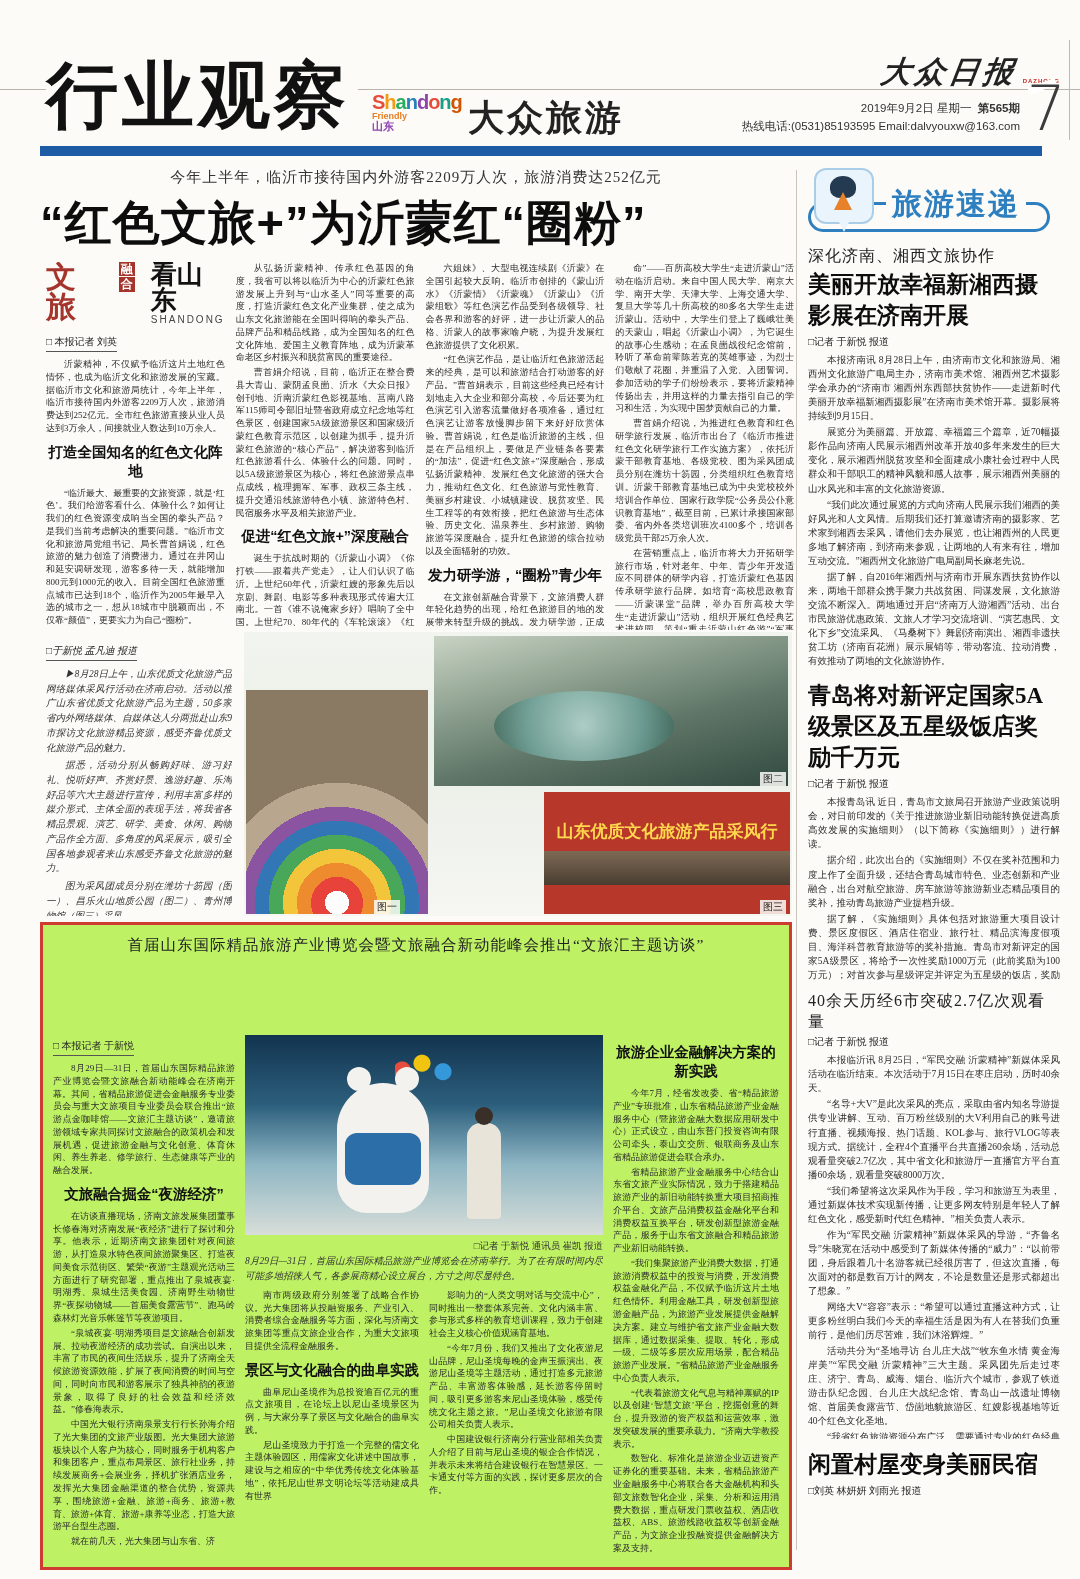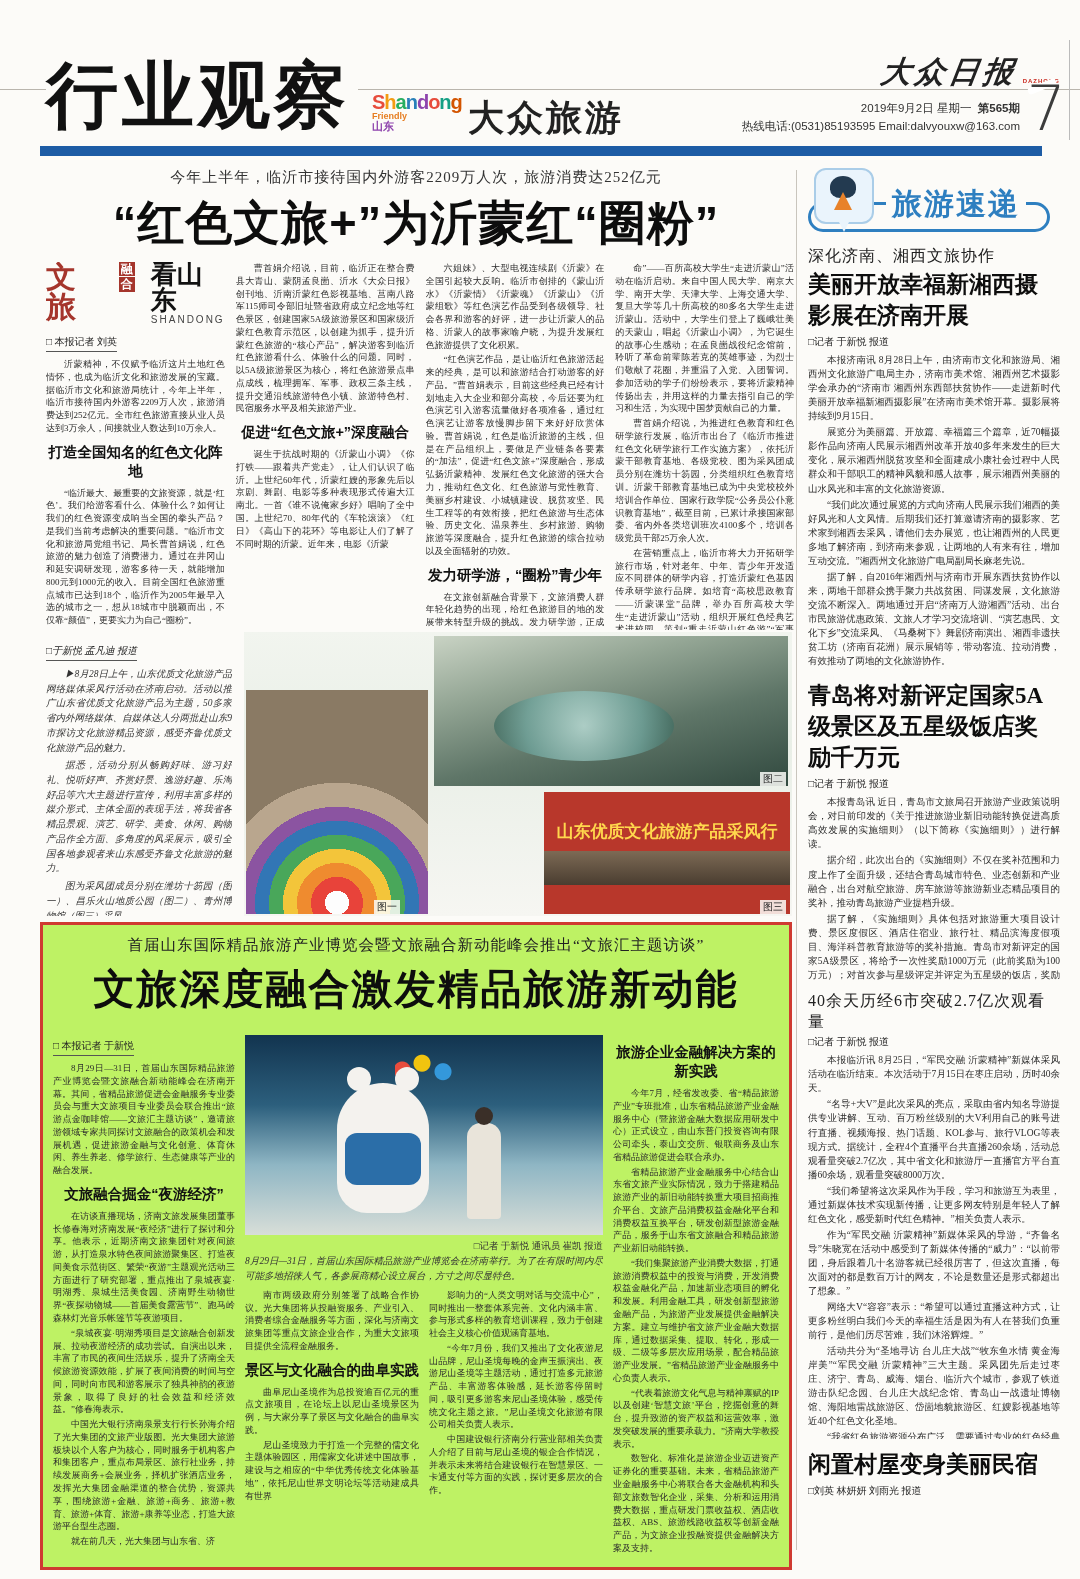--- a/index.html
+++ b/index.html
@@ -21,21 +21,21 @@
   #paper-badge .tag{font-size:6px;color:#c8281e;font-family:"Liberation Sans",sans-serif;font-weight:bold;letter-spacing:1px;}
   #dateline{position:absolute;left:640px;top:100px;width:380px;text-align:right;font-size:11.5px;color:#333;line-height:1.55;font-family:"Liberation Sans",sans-serif;}
   #dateline b{font-weight:bold;}
   #page-number{position:absolute;right:14px;top:72px;font-size:62px;font-weight:300;color:#3c3c3c;font-family:"DejaVu Sans",sans-serif;}
   #page-edge-rule{position:absolute;right:10px;top:40px;width:1px;height:100px;background:#bbb;}
   #blue-bar{position:absolute;left:40px;top:146px;width:1002px;height:10px;background:#1d5ca5;}
   
   #mid-rule{position:absolute;left:796px;top:170px;width:1px;height:1380px;background:#c9c5bd;}
   
   #strapline{position:absolute;left:40px;top:168px;width:752px;text-align:center;font-size:15px;color:#333;letter-spacing:1px;}
-  #main-headline{position:absolute;left:40px;top:192px;width:752px;text-align:center;font-size:47px;font-weight:bold;font-family:"Liberation Sans",sans-serif;letter-spacing:1px;color:#0d0d0d;}
+  #main-headline{position:absolute;left:40px;top:192px;width:752px;text-align:left;font-size:47px;font-weight:bold;font-family:"Liberation Sans",sans-serif;letter-spacing:1px;color:#0d0d0d;}
   #main-cols{position:absolute;left:46px;top:262px;width:748px;height:368px;display:flex;gap:11px;overflow:hidden;}
   .ncol{flex:1 1 0;overflow:hidden;}
   .bodytext p{margin:0 0 2px 0;font-size:9px;line-height:1.42;text-align:justify;text-indent:2em;color:#2b2b2b;}
   .subhead{font-size:14.5px;font-weight:bold;font-family:"Liberation Sans",sans-serif;text-align:center;margin:8px 0 6px 0;color:#111;}
   .byline{font-size:10px;color:#222;border-bottom:1px solid #555;display:inline-block;padding-bottom:2px;margin:4px 0 6px 0;}
   
   #wl-logo{display:flex;align-items:flex-start;gap:16px;margin-bottom:6px;}
   #wl-logo .big{font-size:30px;font-weight:bold;color:#a5352c;line-height:1;}
   #wl-logo .stack{display:flex;flex-direction:column;font-size:12px;font-weight:bold;color:#fff;}
   #wl-logo .stack span{background:#a5352c;padding:0 2px;margin-bottom:1px;line-height:1.2;}
@@ -134,20 +134,21 @@
           <div class="en">SHANDONG</div>
         </span>
       </div>
       <div><span class="byline">□ 本报记者 刘英</span></div>
       <p>沂蒙精神，不仅赋予临沂这片土地红色情怀，也成为临沂文化和旅游发展的宝藏。据临沂市文化和旅游局统计，今年上半年，临沂市接待国内外游客2209万人次，旅游消费达到252亿元。全市红色旅游直接从业人员达到3万余人，间接就业人数达到10万余人。</p>
       <div class="subhead">打造全国知名的红色文化阵地</div>
       <p>“临沂最大、最重要的文旅资源，就是‘红色’。我们给游客看什么、体验什么？如何让我们的红色资源变成响当全国的拳头产品？是我们当前考虑解决的重要问题。”临沂市文化和旅游局党组书记、局长曹首娟说，红色旅游的魅力创造了消费潜力。通过在井冈山和延安调研发现，游客多待一天，就能增加800元到1000元的收入。目前全国红色旅游重点城市已达到18个，临沂作为2005年最早入选的城市之一，想从18城市中脱颖而出，不仅靠“颜值”，更要实力为自己“圈粉”。</p>
       <p>以沂蒙精神为核心的红色文化不仅是临沂，也是山东省独特的政治、文化、旅游资源。曹首娟曾在全省文旅系统会议上提出，</p>
     </div>
     <div class="ncol bodytext">
+      <p>从弘扬沂蒙精神、传承红色基因的角度，我省可以将以临沂为中心的沂蒙红色旅游发展上升到与“山水圣人”同等重要的高度，打造沂蒙红色文化产业集群，使之成为山东文化旅游能在全国叫得响的拳头产品、品牌产品和精品线路，成为全国知名的红色文化阵地、爱国主义教育阵地，成为沂蒙革命老区乡村振兴和脱贫富民的重要途径。</p>
       <p>曹首娟介绍说，目前，临沂正在整合费县大青山、蒙阴孟良崮、沂水《大众日报》创刊地、沂南沂蒙红色影视基地、莒南八路军115师司令部旧址暨省政府成立纪念地等红色景区，创建国家5A级旅游景区和国家级沂蒙红色教育示范区，以创建为抓手，提升沂蒙红色旅游的“核心产品”，解决游客到临沂红色旅游看什么、体验什么的问题。同时，以5A级旅游景区为核心，将红色旅游景点串点成线，梳理拥军、军事、政权三条主线，提升交通沿线旅游特色小镇、旅游特色村、民宿服务水平及相关旅游产业。</p>
       <div class="subhead">促进“红色文旅+”深度融合</div>
       <p>诞生于抗战时期的《沂蒙山小调》《你打铁——跟着共产党走》，让人们认识了临沂。上世纪60年代，沂蒙红嫂的形象先后以京剧、舞剧、电影等多种表现形式传遍大江南北。一首《谁不说俺家乡好》唱响了全中国。上世纪70、80年代的《车轮滚滚》《红日》《高山下的花环》等电影让人们了解了不同时期的沂蒙。近年来，电影《沂蒙</p>
     </div>
     <div class="ncol bodytext">
       <p>六姐妹》、大型电视连续剧《沂蒙》在全国引起较大反响。临沂市创排的《蒙山沂水》《沂蒙情》《沂蒙魂》《沂蒙山》《沂蒙组歌》等红色演艺作品受到各级领导、社会各界和游客的好评，进一步让沂蒙人的品格、沂蒙人的故事家喻户晓，为提升发展红色旅游提供了文化积累。</p>
       <p>“红色演艺作品，是让临沂红色旅游活起来的经典，是可以和旅游结合打动游客的好产品。”曹首娟表示，目前这些经典已经有计划地走入大企业和部分高校，今后还要为红色演艺引入游客流量做好各项准备，通过红色演艺让游客放慢脚步留下来好好欣赏体验。曹首娟说，红色是临沂旅游的主线，但是在产品组织上，要做足产业链条各要素的“加法”，促进“红色文旅+”深度融合，形成弘扬沂蒙精神、发展红色文化旅游的强大合力，推动红色文化、红色旅游与党性教育、美丽乡村建设、小城镇建设、脱贫攻坚、民生工程等的有效衔接，把红色旅游与生态体验、历史文化、温泉养生、乡村旅游、购物旅游等深度融合，提升红色旅游的综合拉动以及全面辐射的功效。</p>
       <div class="subhead">发力研学游，“圈粉”青少年</div>
       <p>在文旅创新融合背景下，文旅消费人群年轻化趋势的出现，给红色旅游目的地的发展带来转型升级的挑战。发力研学游，正成为临沂直面这一挑战的新举措。</p>
 
@@ -174,21 +175,20 @@
       <div class="banner-text">山东优质文化旅游产品采风行</div>
       <div class="crowd"></div>
     </div>
     <span class="figlabel" style="left:130px;top:268px;">图一</span>
     <span class="figlabel" style="left:516px;top:140px;">图二</span>
     <span class="figlabel" style="left:516px;top:268px;">图三</span>
   </div>
 
   <div id="redbox">
     <div id="rb-kicker">首届山东国际精品旅游产业博览会暨文旅融合新动能峰会推出“文旅汇主题访谈”</div>
-    <div id="rb-headline">文旅深度融合激发精品旅游新动能</div>
     <div id="rb-body">
       <div id="rb-col1" class="bodytext">
         <div><span class="byline">□ 本报记者 于新悦</span></div>
         <p>8月29日—31日，首届山东国际精品旅游产业博览会暨文旅融合新动能峰会在济南开幕。其间，省精品旅游促进会金融服务专业委员会与重大文旅项目专业委员会联合推出“旅游点金咖啡馆——文旅汇主题访谈”，邀请旅游领域专家共同探讨文旅融合的政策机会和发展机遇，促进旅游金融与文化创意、体育休闲、养生养老、修学旅行、生态健康等产业的融合发展。</p>
         <div class="subhead">文旅融合掘金“夜游经济”</div>
         <p>在访谈直播现场，济南文旅发展集团董事长修春海对济南发展“夜经济”进行了探讨和分享。他表示，近期济南文旅集团针对夜间旅游，从打造泉水特色夜间旅游聚集区、打造夜间美食示范街区、繁荣“夜游”主题观光活动三方面进行了研究部署，重点推出了泉城夜宴·明湖秀、泉城生活美食园、济南野生动物世界“夜探动物城——首届美食露营节”、跑马岭森林灯光音乐帐篷节等夜游项目。</p>
         <p>“泉城夜宴·明湖秀项目是文旅融合创新发展、拉动夜游经济的成功尝试。自演出以来，丰富了市民的夜间生活娱乐，提升了济南全天候旅游资源效能，扩展了夜间消费的时间与空间，同时向市民和游客展示了独具神韵的夜游景象，取得了良好的社会效益和经济效益。”修春海表示。</p>
         <p>中国光大银行济南泉景支行行长孙海介绍了光大集团的文旅产业版图。光大集团大旅游板块以个人客户为核心，同时服务于机构客户和集团客户，重点布局景区、旅行社业务，持续发展商务+会展业务，择机扩张酒店业务，发挥光大集团金融渠道的整合优势，资源共享，围绕旅游+金融、旅游+商务、旅游+教育、旅游+体育、旅游+康养等业态，打造大旅游平台型生态圈。</p>
         <p>就在前几天，光大集团与山东省、济</p>
       </div>
@@ -214,21 +214,21 @@
             <p>影响力的“人类文明对话与交流中心”，同时推出一整套体系完善、文化内涵丰富、参与形式多样的教育培训课程，致力于创建社会主义核心价值观涵育基地。</p>
             <p>“今年7月份，我们又推出了文化夜游尼山品牌，尼山圣境每晚的金声玉振演出、夜游尼山圣境等主题活动，通过打造多元旅游产品、丰富游客体验感，延长游客停留时间，吸引更多游客来尼山圣境体验，感受传统文化主题之旅。”尼山圣境文化旅游有限公司相关负责人表示。</p>
             <p>中国建设银行济南分行营业部相关负责人介绍了目前与尼山圣境的银企合作情况，并表示未来将结合建设银行在智慧景区、一卡通支付等方面的实践，探讨更多层次的合作。</p>
           </div>
         </div>
       </div>
       <div id="rb-colC" class="bodytext">
         <div class="subhead">旅游企业金融解决方案的新实践</div>
         <p>今年7月，经省发改委、省“精品旅游产业”专班批准，山东省精品旅游产业金融服务中心（暨旅游金融大数据应用研发中心）正式设立，由山东普门投资咨询有限公司牵头，泰山文交所、银联商务及山东省精品旅游促进会联合承办。</p>
         <p>省精品旅游产业金融服务中心结合山东省文旅产业实际情况，致力于搭建精品旅游产业的新旧动能转换重大项目招商推介平台、文旅产品消费权益金融化平台和消费权益互换平台，研发创新型旅游金融产品，服务于山东省文旅融合和精品旅游产业新旧动能转换。</p>
-        <p>“我们集聚旅游产业消费大数据，打通旅游消费权益中的投资与消费，开发消费权益金融化产品，加速新业态项目的孵化和发展。利用金融工具，研发创新型旅游金融产品，为旅游产业发展提供金融解决方案。建立与维护省文旅产业金融大数据库，通过数据采集、提取、转化，形成一级、二级等多层次应用场景，配合精品旅游产业发展。”省精品旅游产业金融服务中心负责人表示。</p>
+        <p>“我们集聚旅游产业消费大数据，打通旅游消费权益中的投资与消费，开发消费权益金融化产品，不仅赋予临沂这片土地红色情怀。利用金融工具，研发创新型旅游金融产品，为旅游产业发展提供金融解决方案。建立与维护省文旅产业金融大数据库，通过数据采集、提取、转化，形成一级、二级等多层次应用场景，配合精品旅游产业发展。”省精品旅游产业金融服务中心负责人表示。</p>
         <p>“代表着旅游文化气息与精神禀赋的IP以及创建‘智慧文旅’平台，挖掘创意的舞台，提升致游的资产权益和运营效率，激发突破发展的重要承载力。”济南大学教授表示。</p>
         <p>数智化、标准化是旅游企业迈进资产证券化的重要基础。未来，省精品旅游产业金融服务中心将联合各大金融机构和头部文旅数智化企业，采集、分析和运用消费大数据，重点研发门票收益权、酒店收益权、ABS、旅游线路收益权等创新金融产品，为文旅企业投融资提供金融解决方案及支持。</p>
       </div>
     </div>
   </div>
 
   <div id="sidebar">
     <div id="badge">
       <div class="pill"></div>
       <div class="tile">
@@ -263,21 +263,21 @@
 
     <div class="sb-art">
       <div class="sb-kicker">40余天历经6市突破2.7亿次观看量</div>
       <div class="sb-byline">□记者 于新悦 报道</div>
       <div class="sb-body" style="max-height:386px;overflow:hidden;">
         <p>本报临沂讯 8月25日，“军民交融 沂蒙精神”新媒体采风活动在临沂结束。本次活动于7月15日在枣庄启动，历时40余天。</p>
         <p>“名导+大V”是此次采风的亮点，采取由省内知名导游提供专业讲解、互动、百万粉丝级别的大V利用自己的账号进行直播、视频海报、热门话题、KOL参与、旅行VLOG等表现方式。据统计，全程4个直播平台共直播260余场，活动总观看量突破2.7亿次，其中省文化和旅游厅一直播官方平台直播60余场，观看量突破8000万次。</p>
         <p>“我们希望将这次采风作为手段，学习和旅游互为表里，通过新媒体技术实现新传播，让更多网友特别是年轻人了解红色文化，感受新时代红色精神。”相关负责人表示。</p>
         <p>作为“军民交融 沂蒙精神”新媒体采风的导游，“齐鲁名导”朱晓宽在活动中感受到了新媒体传播的“威力”：“以前带团，身后跟着几十名游客就已经很厉害了，但这次直播，每次面对的都是数百万计的网友，不论是数量还是形式都超出了想象。”</p>
         <p>网络大V“容容”表示：“希望可以通过直播这种方式，让更多粉丝明白我们今天的幸福生活是因为有人在替我们负重前行，是他们历尽苦难，我们沐浴辉煌。”</p>
-        <p>活动共分为“圣地寻访 台儿庄大战”“牧东鱼水情 黄金海岸美”“军民交融 沂蒙精神”三大主题。采风团先后走过枣庄、济宁、青岛、威海、烟台、临沂六个城市，参观了铁道游击队纪念园、台儿庄大战纪念馆、青岛山一战遗址博物馆、海阳地雷战旅游区、岱崮地貌旅游区、红嫂影视基地等近40个红色文化圣地。</p>
+        <p>活动共分为“圣地寻访 台儿庄大战”“牧东鱼水情 黄金海岸美”“军民交融 沂蒙精神”三大主题。采风团先后走过枣庄、济宁、青岛、威海、烟台、临沂六个城市，参观了铁道游击队纪念园、台儿庄大战纪念馆、青岛山一战遗址博物馆、首届美食露营节、岱崮地貌旅游区、红嫂影视基地等近40个红色文化圣地。</p>
         <p>“我省红色旅游资源分布广泛，需要通过专业的红色经典旅游线路设计和包装，把它们连接成线，与山东的优质旅游及文化资源相结合，形成成熟的红色文化旅游产品。”省旅游数据和信息中心副主任迟钰争说。</p>
       </div>
     </div>
 
     <div class="sb-art">
       <div class="sb-headline">闲置村屋变身美丽民宿</div>
       <div class="sb-byline">□刘英 林妍妍 刘雨光 报道</div>
 
     </div>
 

